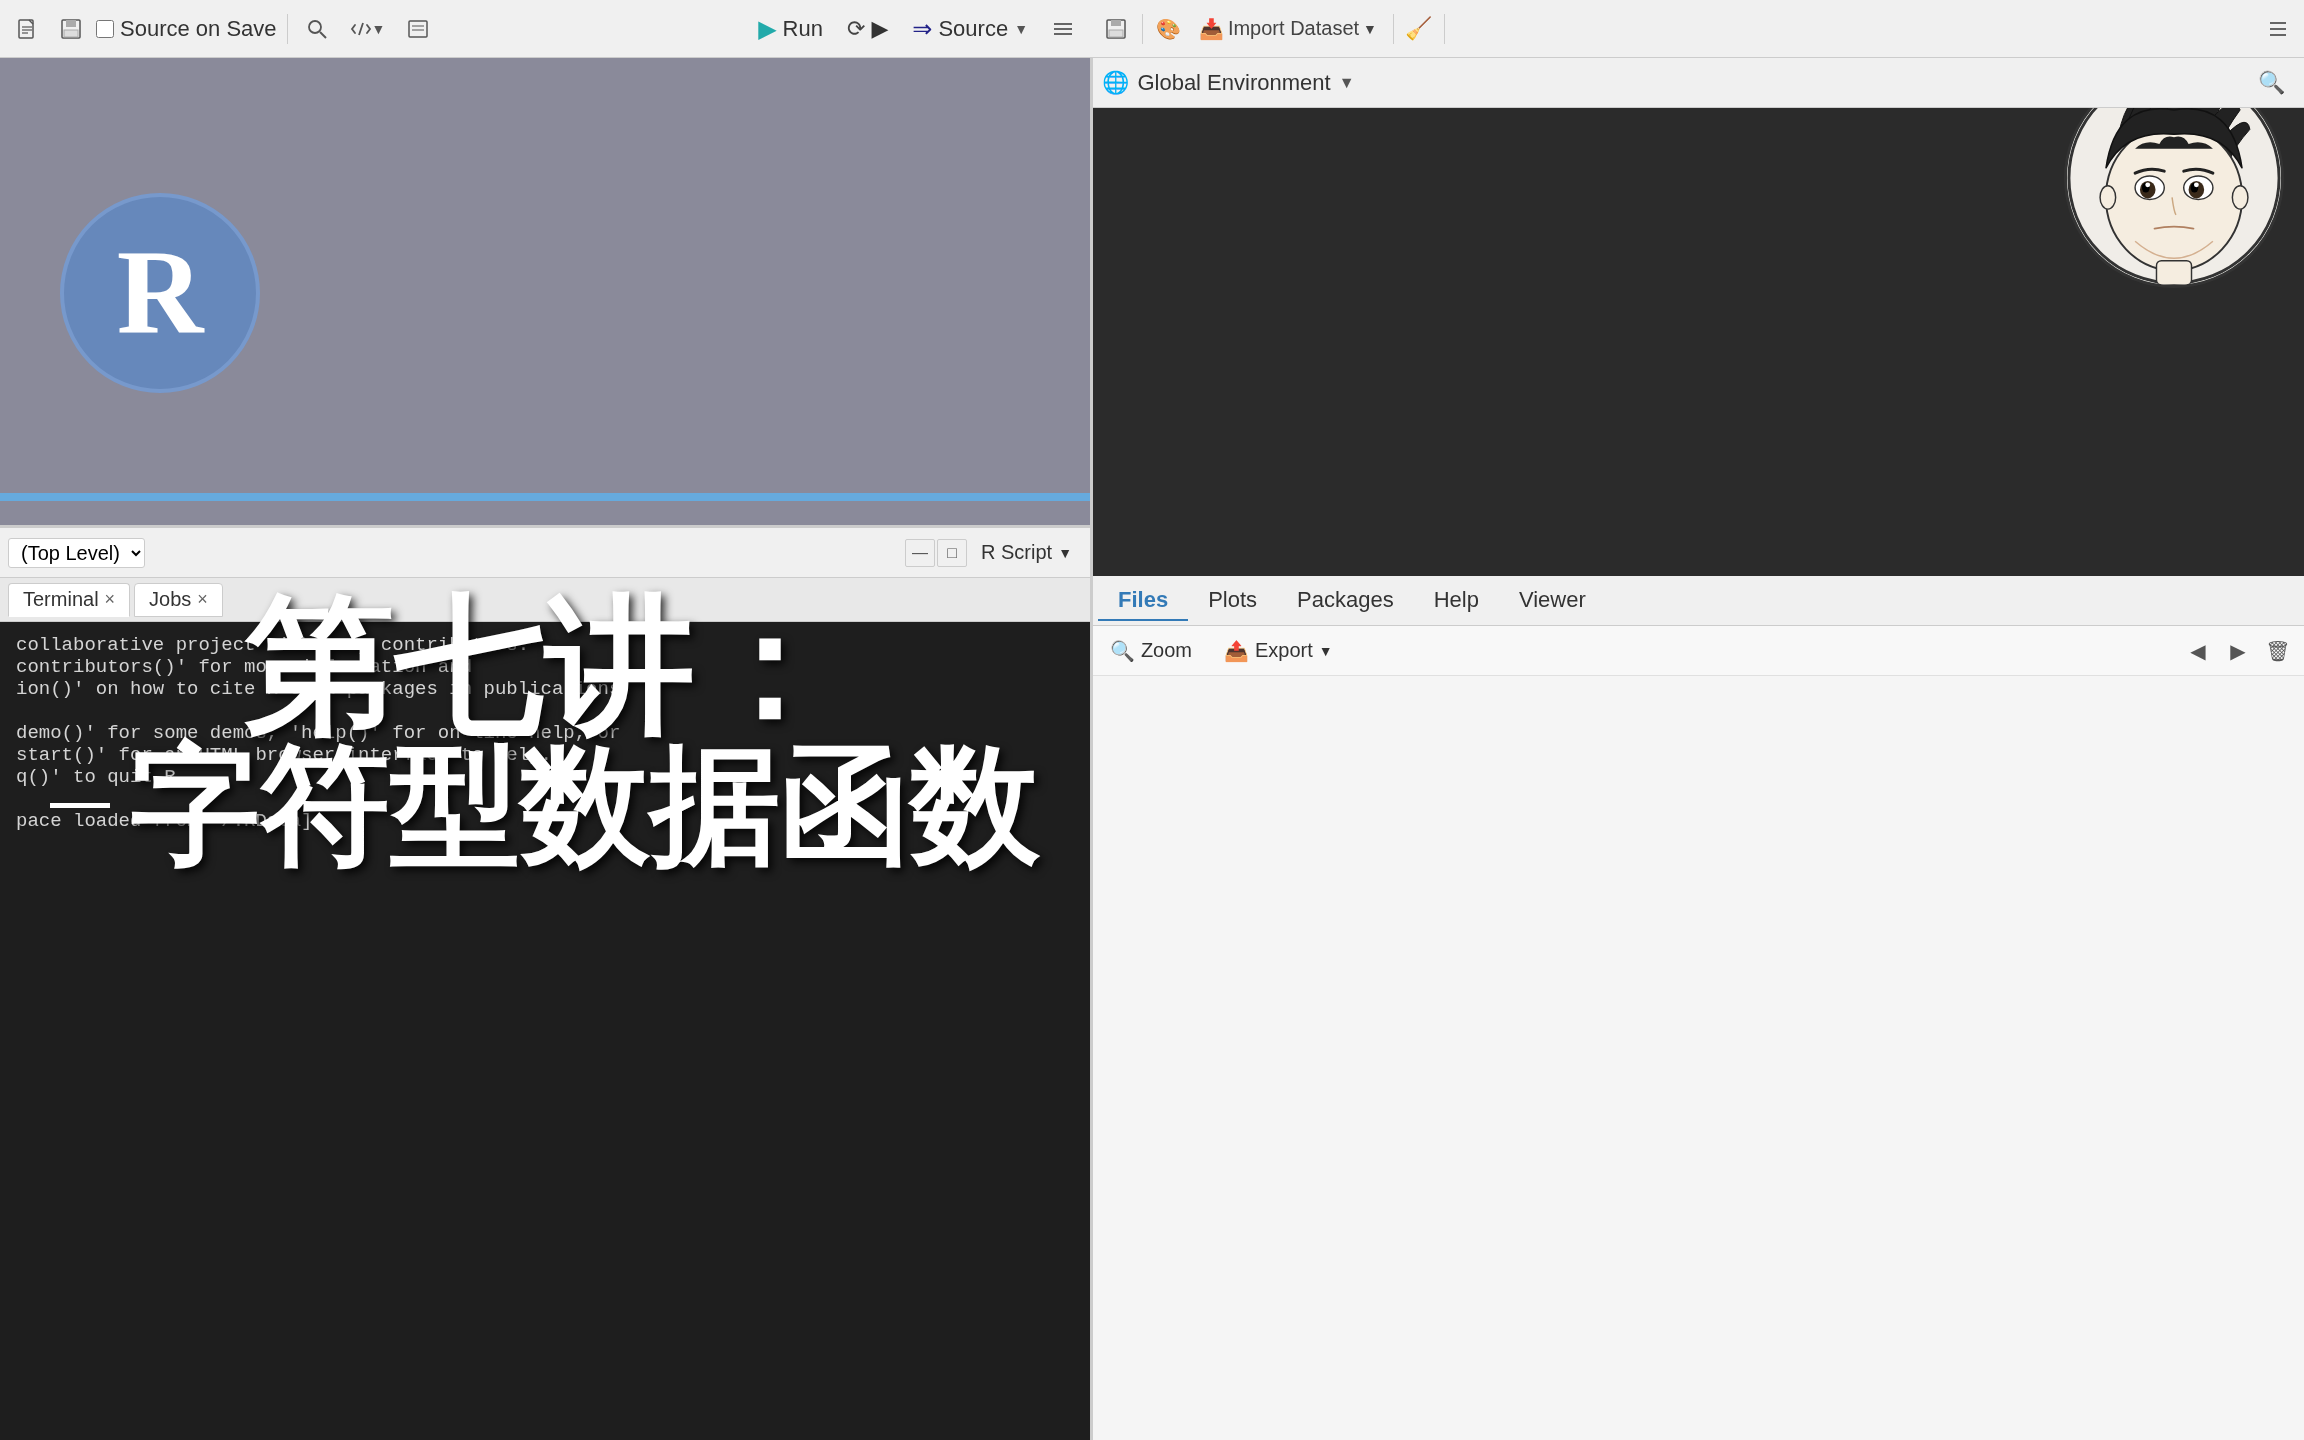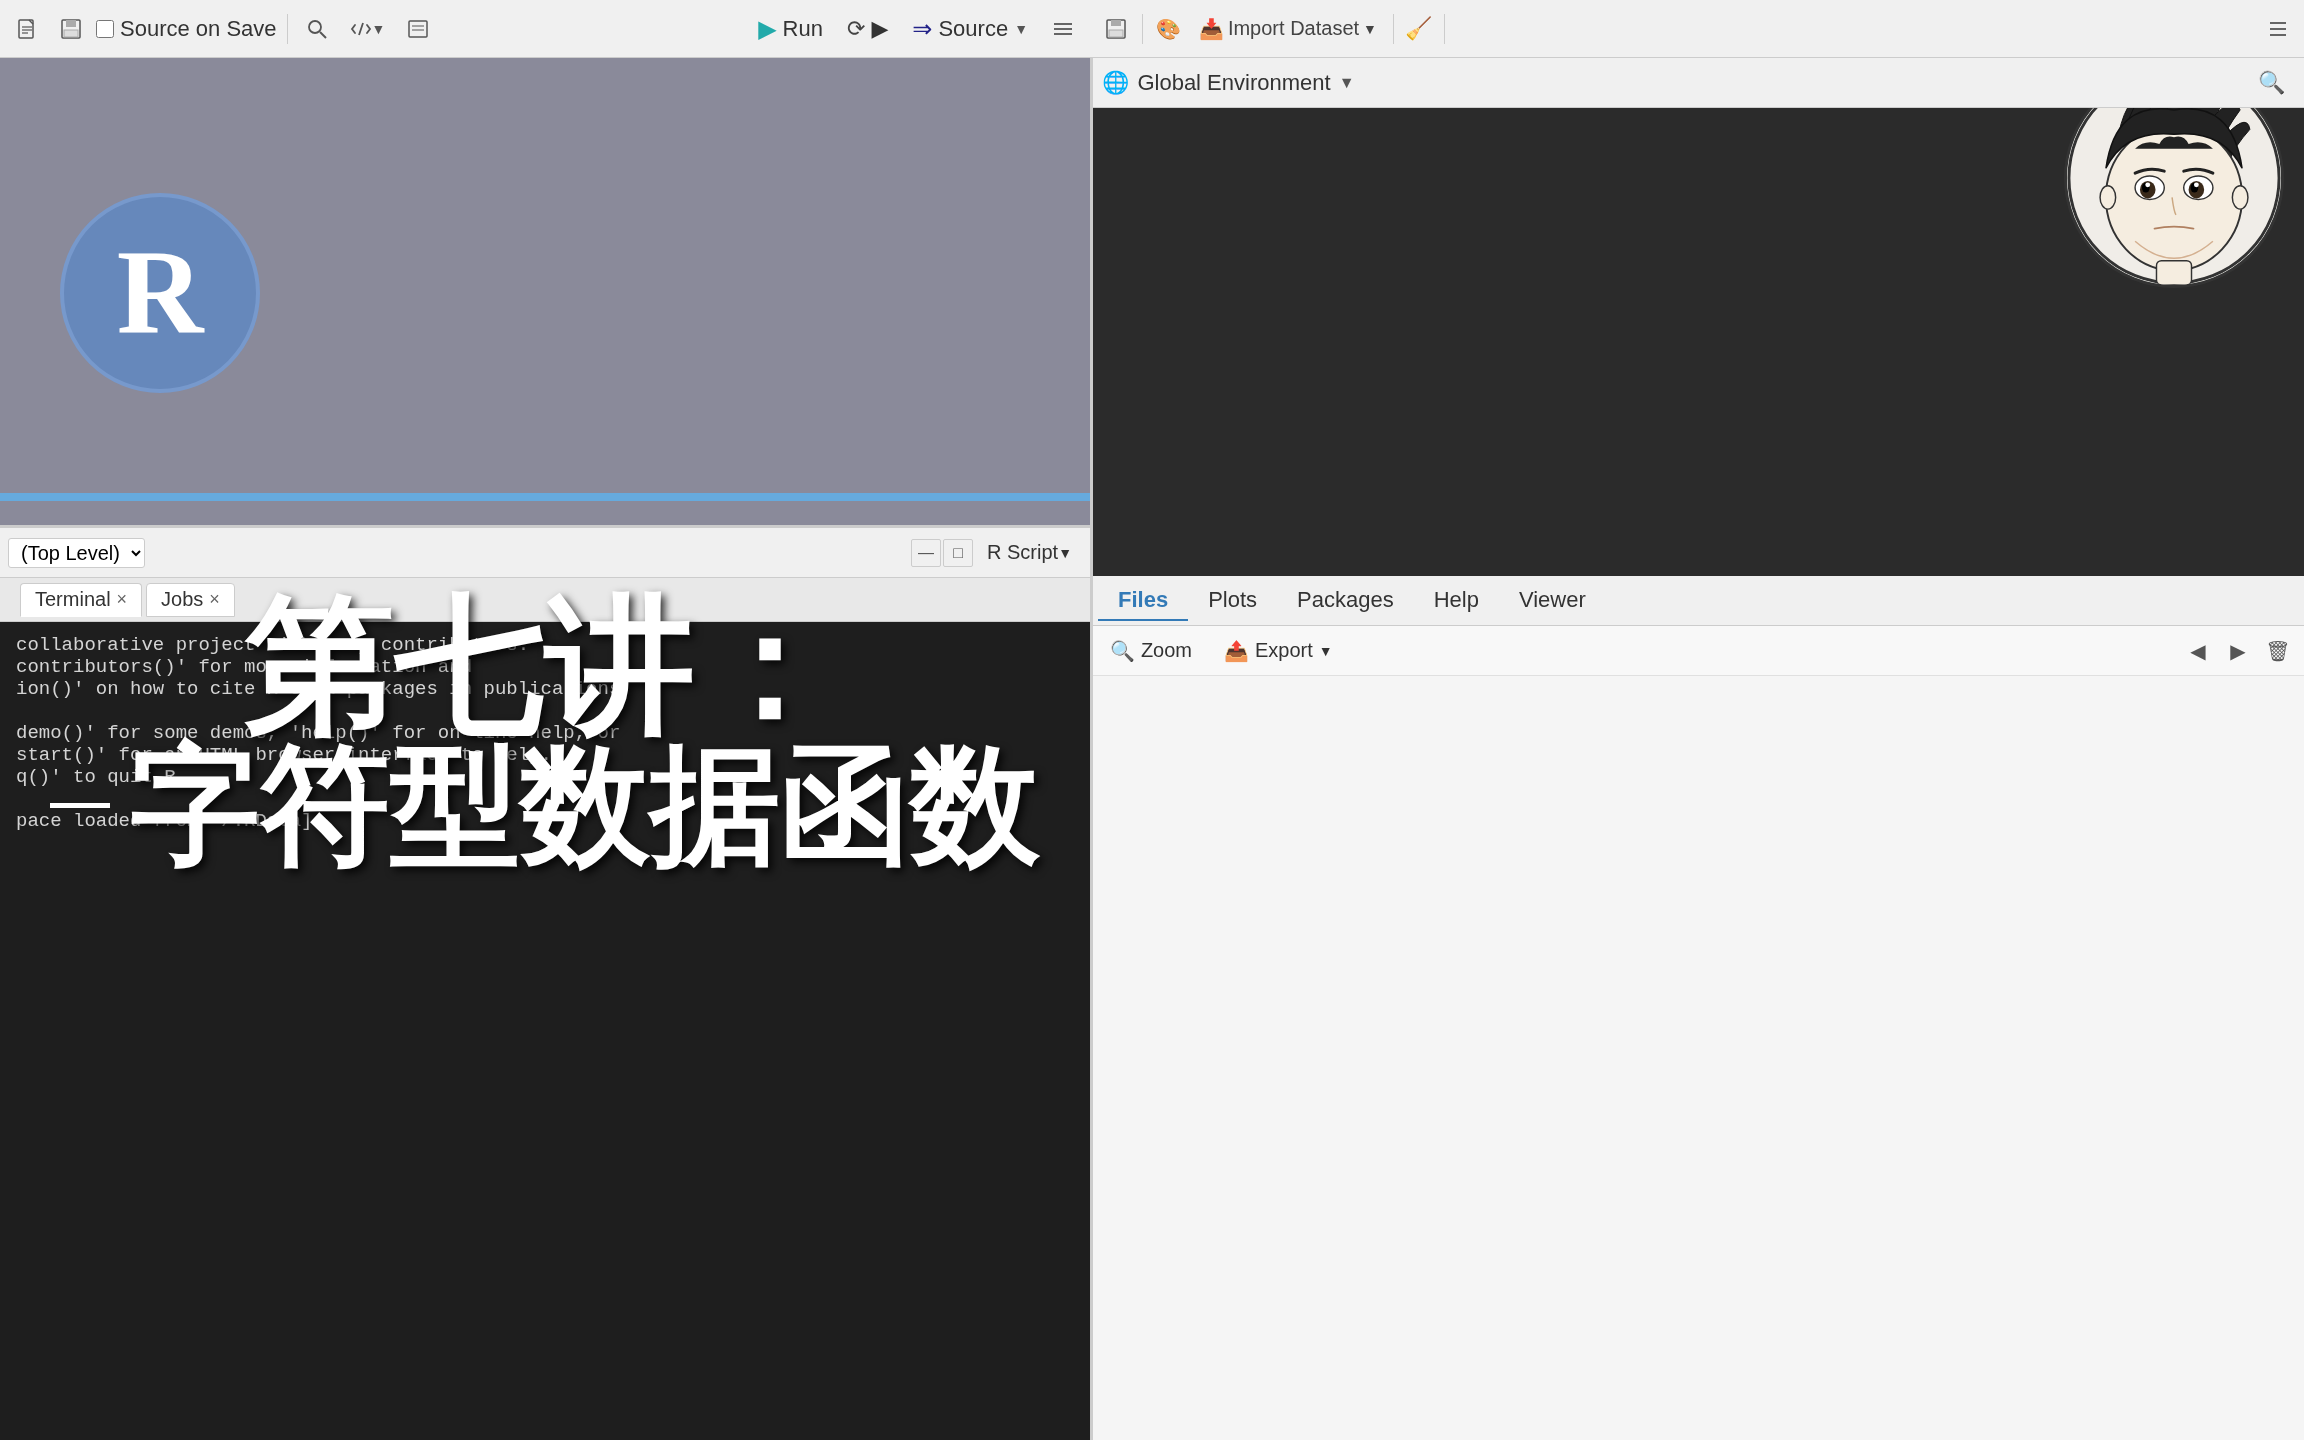--- a/index.html
+++ b/index.html
@@ -162,40 +162,41 @@
       padding: 0 8px;
       border: 1px solid #ccc;
       border-radius: 3px;
       background: white;
       cursor: pointer;
     }
     .r-script-btn {
       margin-left: auto;
       display: flex;
       align-items: center;
+      gap: 6px;
       height: 30px;
       padding: 0 10px;
       background: none;
       border: none;
       cursor: pointer;
       font-size: 20px;
       color: #333;
     }
 
     
     .terminal-tabs {
       position: absolute;
       top: 578px;
       left: 0;
       width: 1090px;
       height: 44px;
       background: #e8e8e8;
       display: flex;
       align-items: center;
-      padding: 0 20px;
+      padding: 0 8px;
       gap: 4px;
       z-index: 10;
       border-bottom: 1px solid #ccc;
     }
     .terminal-tab {
       display: flex;
       align-items: center;
       gap: 6px;
       height: 34px;
       padding: 0 14px;

